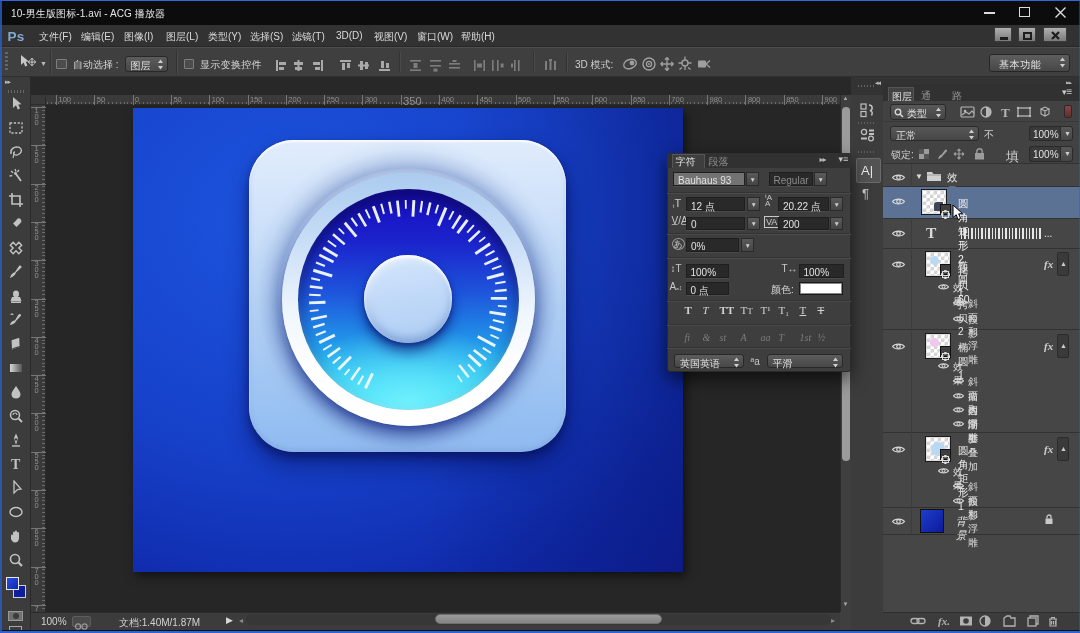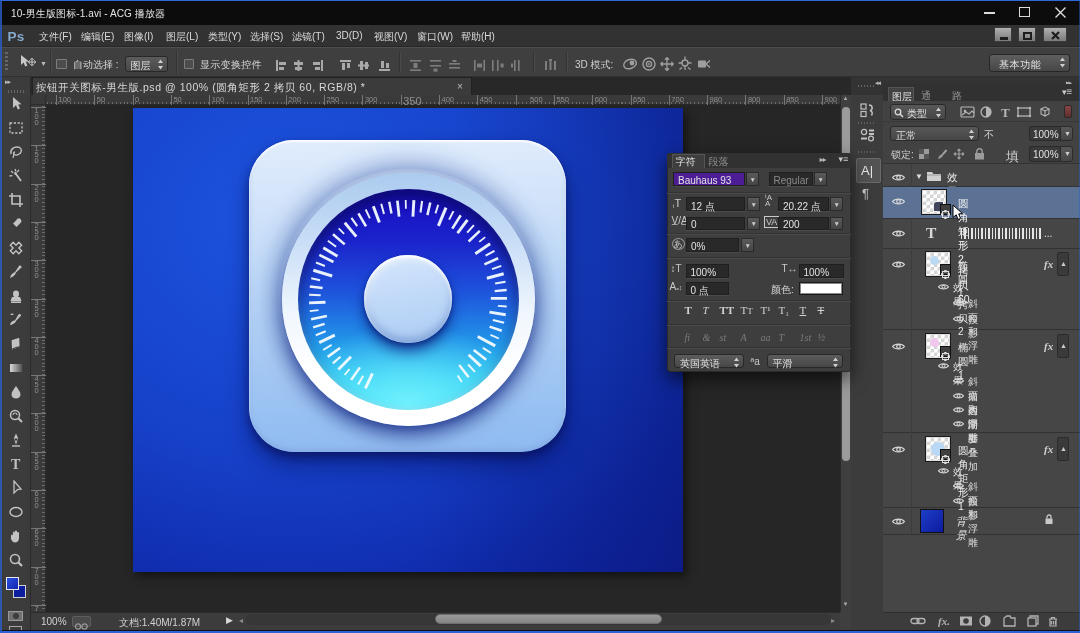--- a/index.html
+++ b/index.html
@@ -145,24 +145,20 @@
       <div style="position:absolute;left:9px;top:3px;font-size:10px;color:#e2e2e2;letter-spacing:.6px">基本功能</div>
       <svg width="7" height="11" viewBox="0 0 7 11" style="position:absolute;right:3px;top:2px">
         <path d="M3.5 0.5 L6 4 H1 Z" fill="#cfcfcf"></path>
         <path d="M3.5 10.5 L6 7 H1 Z" fill="#cfcfcf"></path>
       </svg>
     </div>
 <div style="position:absolute;left:0px;top:77px;width:1080px;height:18px;background:#282828;"></div>
 <div style="position:absolute;left:0px;top:77px;width:31px;height:18px;background:#3c3c3c;border-right:1px solid #2a2a2a;"></div>
 <div style="position:absolute;left:5px;top:78px;font-size:7px;color:#b9b9b9;letter-spacing:-1px;">▸▸</div>
 <div style="position:absolute;left:8px;top:90px;width:16px;height:2.5px;background:repeating-linear-gradient(90deg,#666 0 1.5px,#3c3c3c 1.5px 3px);"></div>
-<div style="position:absolute;left:32px;top:77px;width:440px;height:18px;background:#3b3b3b;border:1px solid #222;border-bottom:none;">
-      <div style="position:absolute;left:3px;top:3px;font-size:10.5px;letter-spacing:.55px;color:#d8d8d8;white-space:nowrap;">按钮开关图标-男生版.psd @ 100% (圆角矩形 2 拷贝 60, RGB/8) *</div>
-      <div style="position:absolute;left:424px;top:3px;font-size:10px;color:#bbb;">×</div>
-    </div>
 <div style="position:absolute;left:851px;top:77px;width:229px;height:18px;background:#333333;"></div>
 <div style="position:absolute;left:875px;top:79px;font-size:7px;color:#b9b9b9;letter-spacing:-1px;">◂◂</div>
 <div style="position:absolute;left:1066px;top:79px;font-size:7px;color:#b9b9b9;letter-spacing:-1px;">▸▸</div>
 <div style="position:absolute;left:31px;top:95px;width:809px;height:517px;background:#262626;"></div>
 <div style="position:absolute;left:31px;top:95px;width:15px;height:10px;background:#3a3a3a;border-right:1px solid #2c2c2c;border-bottom:1px solid #2c2c2c;"></div>
 <div style="position:absolute;left:46px;top:95px;width:794px;height:10px;background:#3a3a3a;border-bottom:1px solid #2a2a2a;background-image:repeating-linear-gradient(90deg,#6b6b6b 0 1px,transparent 1px 3.83px);background-size:100% 3px;background-position:0.6px 7px;background-repeat:no-repeat;"></div>
 <div style="position:absolute;left:46px;top:95px;width:794px;height:10px;overflow:hidden;">
       <div style="position:absolute;left:10.0px;top:0px;width:1px;height:10px;background:#777;"></div>
       <div style="position:absolute;left:12.5px;top:0px;font-size:7.5px;color:#909090;">100</div>
       <div style="position:absolute;left:48.3px;top:0px;width:1px;height:10px;background:#777;"></div>
@@ -181,21 +177,21 @@
       <div style="position:absolute;left:280.6px;top:0px;font-size:7.5px;color:#909090;">250</div>
       <div style="position:absolute;left:316.4px;top:0px;width:1px;height:10px;background:#777;"></div>
       <div style="position:absolute;left:318.9px;top:0px;font-size:7.5px;color:#909090;">300</div>
       <div style="position:absolute;left:354.69999999999993px;top:0px;width:1px;height:10px;background:#777;"></div>
       <div style="position:absolute;left:357.19999999999993px;top:0px;font-size:11px;color:#909090;">350</div>
       <div style="position:absolute;left:393.0px;top:0px;width:1px;height:10px;background:#777;"></div>
       <div style="position:absolute;left:395.5px;top:0px;font-size:7.5px;color:#909090;">400</div>
       <div style="position:absolute;left:431.29999999999995px;top:0px;width:1px;height:10px;background:#777;"></div>
       <div style="position:absolute;left:433.79999999999995px;top:0px;font-size:7.5px;color:#909090;">450</div>
       <div style="position:absolute;left:469.6px;top:0px;width:1px;height:10px;background:#777;"></div>
-      <div style="position:absolute;left:472.1px;top:0px;font-size:7.5px;color:#909090;margin-left:12px;">500</div>
+      <div style="position:absolute;left:472.1px;top:0px;font-size:7.5px;color:#909090;">500</div>
       <div style="position:absolute;left:507.9px;top:0px;width:1px;height:10px;background:#777;"></div>
       <div style="position:absolute;left:510.4px;top:0px;font-size:7.5px;color:#909090;">550</div>
       <div style="position:absolute;left:546.1999999999999px;top:0px;width:1px;height:10px;background:#777;"></div>
       <div style="position:absolute;left:548.6999999999999px;top:0px;font-size:7.5px;color:#909090;">600</div>
       <div style="position:absolute;left:584.5px;top:0px;width:1px;height:10px;background:#777;"></div>
       <div style="position:absolute;left:587.0px;top:0px;font-size:7.5px;color:#909090;">650</div>
       <div style="position:absolute;left:622.8px;top:0px;width:1px;height:10px;background:#777;"></div>
       <div style="position:absolute;left:625.3px;top:0px;font-size:7.5px;color:#909090;">700</div>
       <div style="position:absolute;left:661.1px;top:0px;width:1px;height:10px;background:#777;"></div>
       <div style="position:absolute;left:663.6px;top:0px;font-size:7.5px;color:#909090;">980</div>
@@ -682,21 +678,21 @@
       <path d="M120 4 v-2 h8 v8 h-2" fill="none" stroke="#b2b2b2" stroke-width="1.3"></path>
       <path d="M139 5 h8 M140 5 v7 h6 v-7 M141.5 3.5 h3 v1.5 h-3 Z M141.5 7 v3.5 M143.5 7 v3.5 M145.5 7 v3.5" stroke="#b2b2b2" stroke-width="1.2" fill="none"></path>
     </svg>
 <div style="position:absolute;left:666.5px;top:152.5px;width:184px;height:219px;background:#3e3e3e;border:1px solid #2a2a2a;border-radius:3px;box-shadow:0 7px 18px rgba(0,0,0,.6);"></div>
 <div style="position:absolute;left:666.5px;top:152.5px;width:184px;height:15px;background:#313131;border-radius:3px 3px 0 0;"></div>
 <div style="position:absolute;left:671.5px;top:154.0px;width:33px;height:13.5px;background:#3e3e3e;border:1px solid #555;border-bottom:none;"></div>
 <div style="position:absolute;left:675.5px;top:155.0px;font-size:10px;color:#e4e4e4;">字符</div>
 <div style="position:absolute;left:708.5px;top:155.0px;font-size:10px;color:#929292;">段落</div>
 <div style="position:absolute;left:819.5px;top:154.5px;font-size:8px;color:#bbb;letter-spacing:-1px;">▸▸</div>
 <div style="position:absolute;left:838.5px;top:153.5px;font-size:9px;color:#ccc;">▾≡</div>
-<div style="position:absolute;left:673.0px;top:172.0px;width:72px;height:13.5px;background:#4c1d95;border:1px solid #1f1f1f;box-shadow:0 1px 0 rgba(255,255,255,.07);">
+<div style="position:absolute;left:673.0px;top:172.0px;width:72px;height:13.5px;background:#737373;border:1px solid #1f1f1f;box-shadow:0 1px 0 rgba(255,255,255,.07);">
       <div style="position:absolute;left:4px;top:1.5px;font-size:10px;color:#e2e2e2;white-space:nowrap">Bauhaus 93</div>
     </div>
 <div style="position:absolute;left:745.5px;top:172.0px;width:13px;height:13.5px;background:linear-gradient(#5a5a5a,#454545);border:1px solid #2a2a2a;">
       <div style="position:absolute;left:3px;top:2.5px;font-size:6.5px;color:#ccc;">▼</div>
     </div>
 <div style="position:absolute;left:768.5px;top:172.0px;width:44px;height:13.5px;background:#292929;border:1px solid #1f1f1f;box-shadow:0 1px 0 rgba(255,255,255,.07);">
       <div style="position:absolute;left:4px;top:1.5px;font-size:10px;color:#8a8a8a;white-space:nowrap">Regular</div>
     </div>
 <div style="position:absolute;left:813.5px;top:172.0px;width:13px;height:13.5px;background:linear-gradient(#5a5a5a,#454545);border:1px solid #2a2a2a;">
       <div style="position:absolute;left:3px;top:2.5px;font-size:6.5px;color:#ccc;">▼</div>

